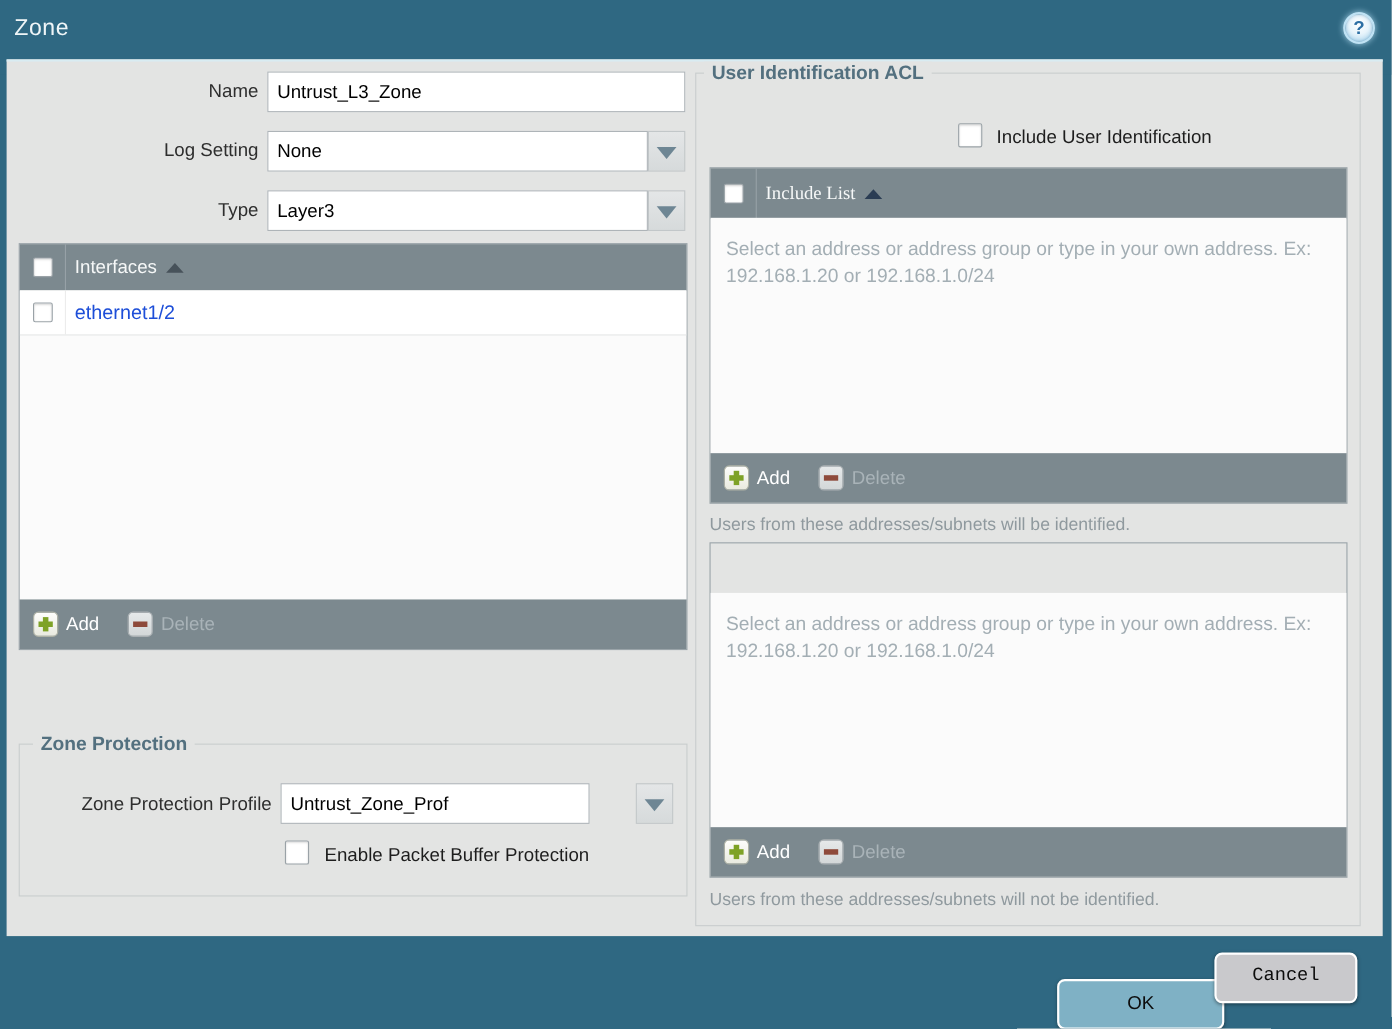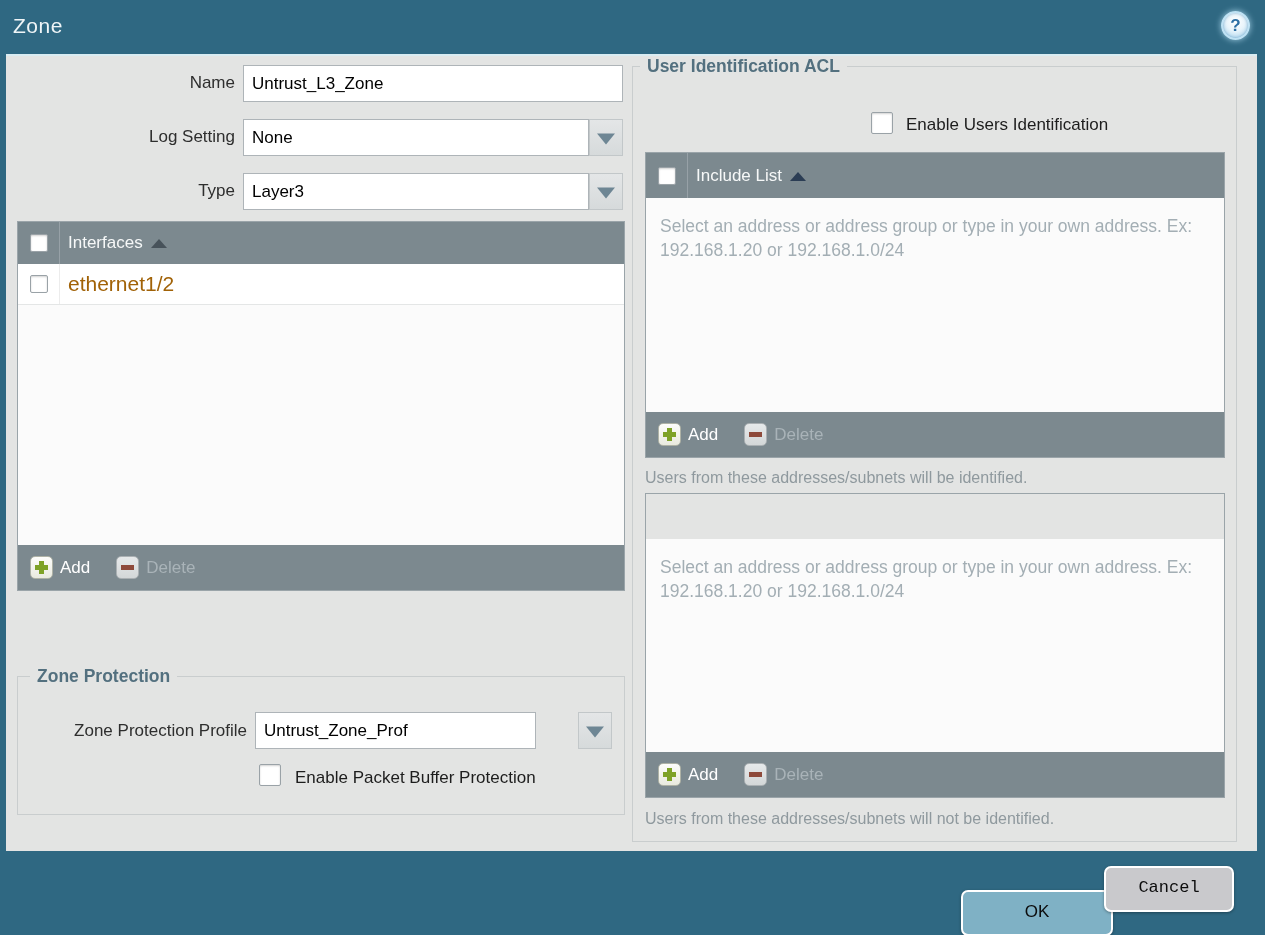--- a/index.html
+++ b/index.html
@@ -72,21 +72,21 @@
   .sort-navy { border-bottom:9px solid #2b3d54; }
   .grid-body { position:absolute; left:0; right:0; background:#fbfbfb; overflow:hidden; }
   .grid-row {
     position:absolute; left:0; right:0; top:0; height:41px; background:#ffffff;
     border-bottom:1px solid #e4e6e6; display:flex; align-items:center; cursor:pointer;
   }
   .grid-row .cbcell {
     width:42px; height:100%; display:flex; align-items:center; justify-content:center;
     border-right:1px solid #ececec;
   }
-  .grid-row .rtext { color:#a16207; font-size:21px; margin-left:8px; }
+  .grid-row .rtext { color:#1d4ed8; font-size:18px; margin-left:8px; }
   .grid-footer {
     position:absolute; left:0; right:0; bottom:0; height:45px; background:#7c898f;
     display:flex; align-items:center; padding-left:12px;
   }
   .tool-btn { display:flex; align-items:center; margin-right:26px; cursor:pointer; }
   .tool-btn.disabled { cursor:default; }
   .icon-sq {
     position:relative; width:23px; height:23px; border-radius:5px; margin-right:7px;
     background:linear-gradient(#fdfdfb,#e9eadf); border:1px solid #aeb2a6;
   }
@@ -179,24 +179,24 @@
 <div class="abs flabel" style="left:30px; top:721px; width:217px;">Zone Protection Profile</div>
 <input class="abs textbox" style="left: 255px; top: 712px; width: 281px; height: 37px;" value="Untrust_Zone_Prof">
 <div class="abs dd-btn" style="left:578px; top:712px; width:34px; height:37px;"></div>
 <span class="abs checkbox cb22" style="left:259px; top:764px;"></span>
 <div class="abs cblabel" style="left:295px; top:768px;">Enable Packet Buffer Protection</div>
 
 <div class="abs fieldset-box" style="left:632px; top:66px; width:605px; height:776px;">
   <span class="legend" style="left:7px;">User Identification ACL</span>
 </div>
 <span class="abs checkbox cb22" style="left:871px; top:112px;"></span>
-<div class="abs cblabel" style="left:906px; top:115px;">Enable Users Identification</div>
+<div class="abs cblabel" style="left:906px; top:115px;">Include User Identification</div>
 
 <div class="abs grid" style="left:645px; top:152px; width:580px; height:306px;">
-  <div class="grid-header" style="height:46px;">
+  <div class="grid-header" style="height:46px;font-family:Liberation Serif, serif;">
     <div class="cbcell">
         <span class="checkbox cb18"></span>
       </div>
     <span class="htext">Include List</span>
     <span class="sort-up sort-navy"></span>
   </div>
   <div class="grid-body" style="top:45px; bottom:45px;">
     <div class="placeholder-text" style="margin:16px 14px 0 14px;">Select an address or address group or type in your own address. Ex: 192.168.1.20 or 192.168.1.0/24</div>
   </div>
   <div class="grid-footer">

